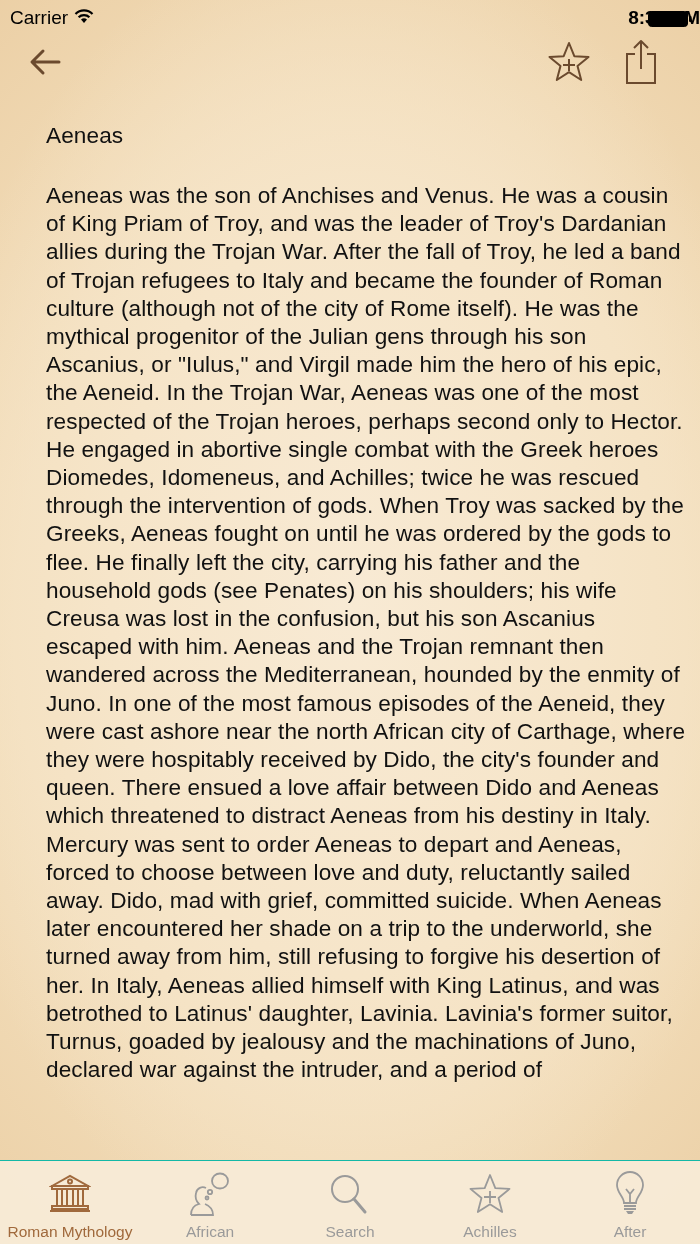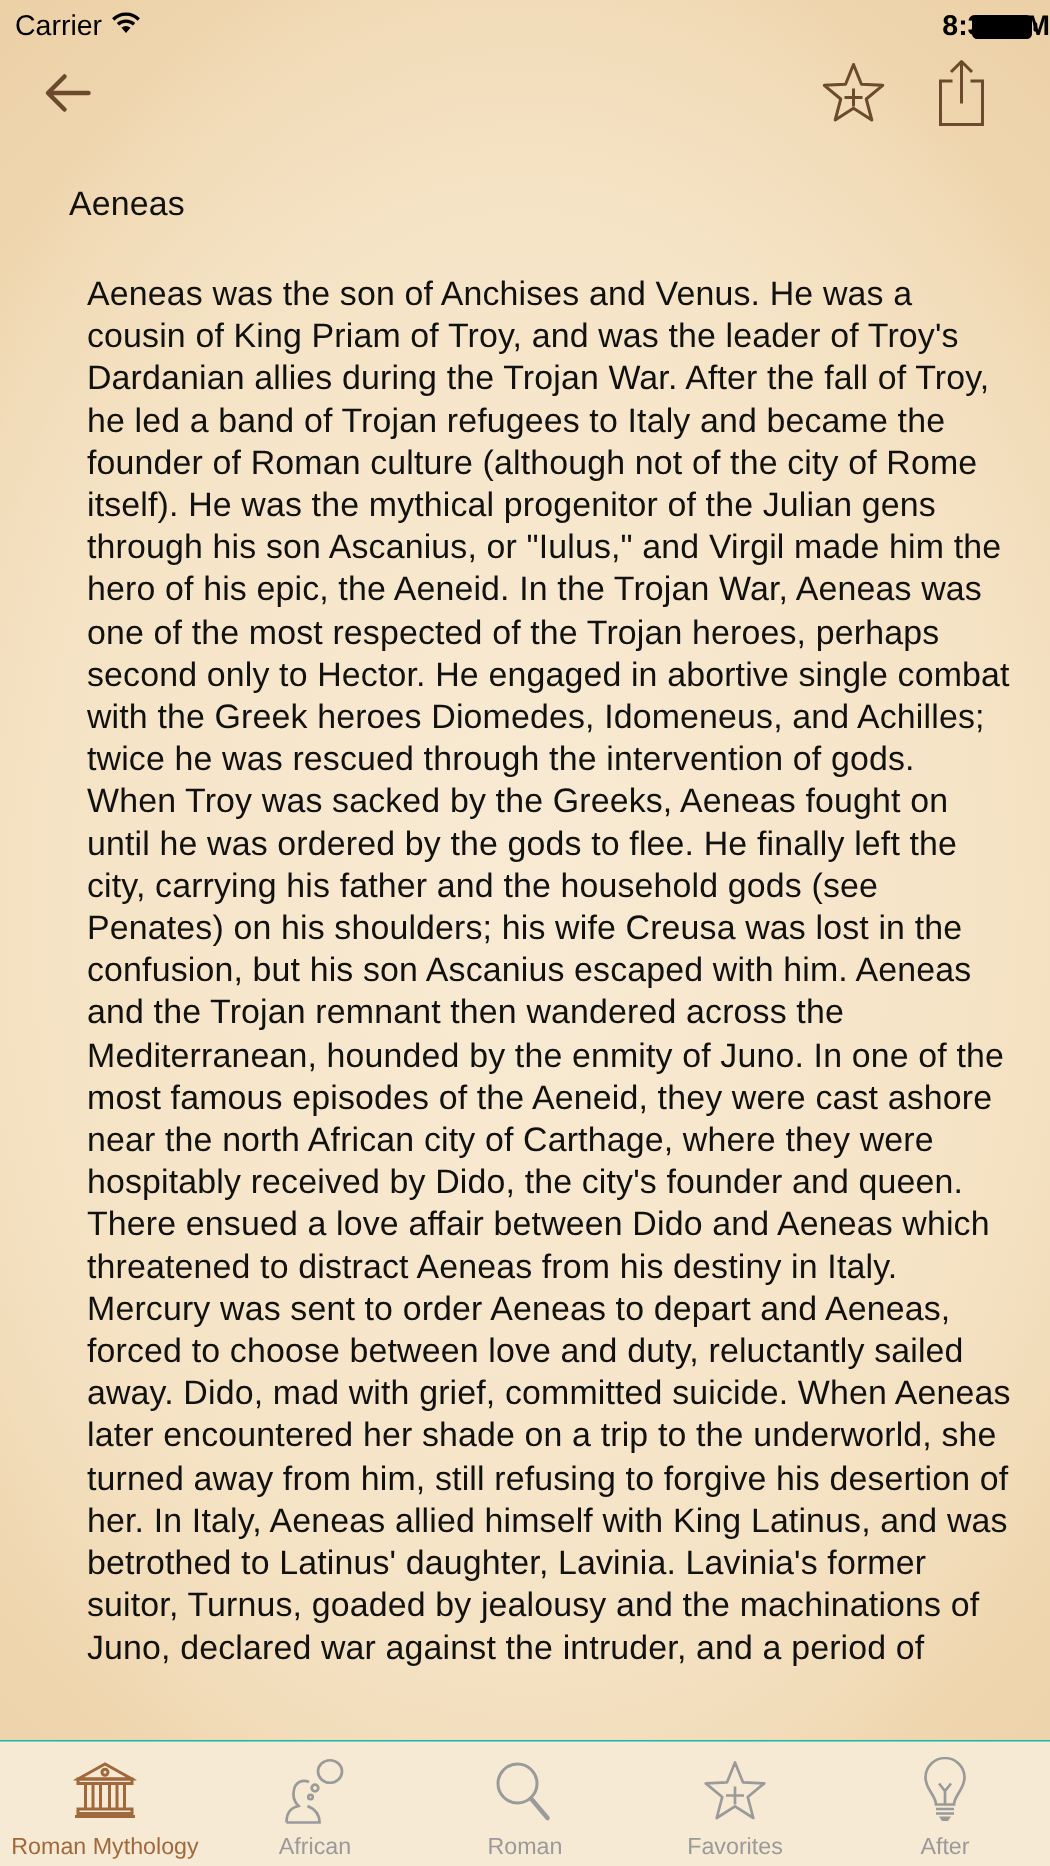--- a/index.html
+++ b/index.html
@@ -26,21 +26,21 @@
   .nav-btn { position: absolute; top: 0; height: 56px; display: flex; align-items: center; justify-content: center; cursor: pointer; }
   .back-btn { left: 20px; width: 50px; }
   .fav-btn { left: 544px; width: 50px; }
   .share-btn { left: 616px; width: 50px; }
   .content {
     position: absolute; left: 46px; top: 118px; width: 640px;
     color: #111; font-size: 22.6px; line-height: 28.2px;
     letter-spacing: 0.1px;
   }
   .entry-title { margin: 0 0 28px 0; font-weight: normal; font-size: 22.6px; line-height: 36px; }
-  .entry-body { margin: 12px; white-space: normal; }
+  .entry-body { margin: 0; white-space: normal; }
   .tab-bar {
     position: absolute; left: 0; top: 1160px; width: 700px; height: 84px;
     background: rgba(247,234,214,0.97);
     border-top: 1px solid #14b8a6;
     display: flex;
   }
   .tab {
     flex: 1; display: flex; flex-direction: column; align-items: center;
     justify-content: flex-start; cursor: pointer; color: #9a9a9a;
   }
@@ -136,30 +136,30 @@
   </div>
   <div class="tab">
     <span class="tab-icon">
       <svg width="42" height="44" viewBox="0 0 42 44">
         <g stroke="#9a9a9a" stroke-width="2" fill="none">
           <circle cx="16" cy="17" r="13"></circle>
           <path d="M25 27 L36 40" stroke-width="3" stroke-linecap="round"></path>
         </g>
       </svg>
     </span>
-    <span class="tab-label">Roman</span>
+    <span class="tab-label">Search</span>
   </div>
   <div class="tab">
     <span class="tab-icon">
       <svg width="44" height="42" viewBox="0 0 44 42">
         <path d="M22 2 L27.3 15.2 L41.5 15.9 L30.5 25 L34.2 39 L22 31.2 L9.8 39 L13.5 25 L2.5 15.9 L16.7 15.2 Z" stroke="#9a9a9a" stroke-width="1.8" fill="none" stroke-linejoin="round"></path>
         <path d="M22 18 V30 M16 24 H28" stroke="#9a9a9a" stroke-width="1.8"></path>
       </svg>
     </span>
-    <span class="tab-label">Favorites</span>
+    <span class="tab-label">Achilles</span>
   </div>
   <div class="tab">
     <span class="tab-icon">
       <svg width="32" height="46" viewBox="0 0 32 46">
         <g stroke="#9a9a9a" stroke-width="1.8" fill="none">
           <path d="M10 32 C10 26 3 22 3 14 A13 13 0 0 1 29 14 C29 22 22 26 22 32 Z"></path>
           <path d="M12 18 L16 23 L20 18 M16 23 V32"></path>
           <path d="M10 35 H22 M10 38 H22"></path>
         </g>
         <path d="M12 40 H20 L18 43 H14 Z" fill="#9a9a9a"></path>

